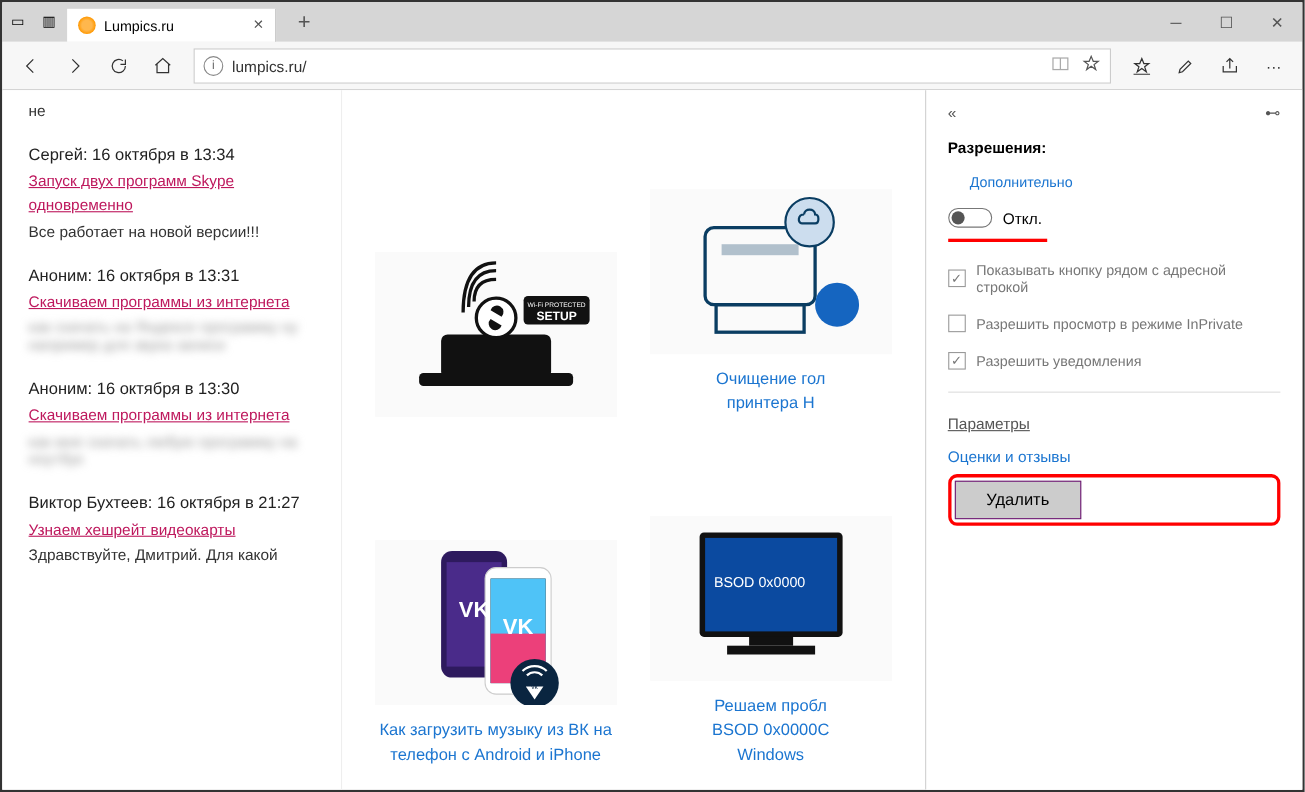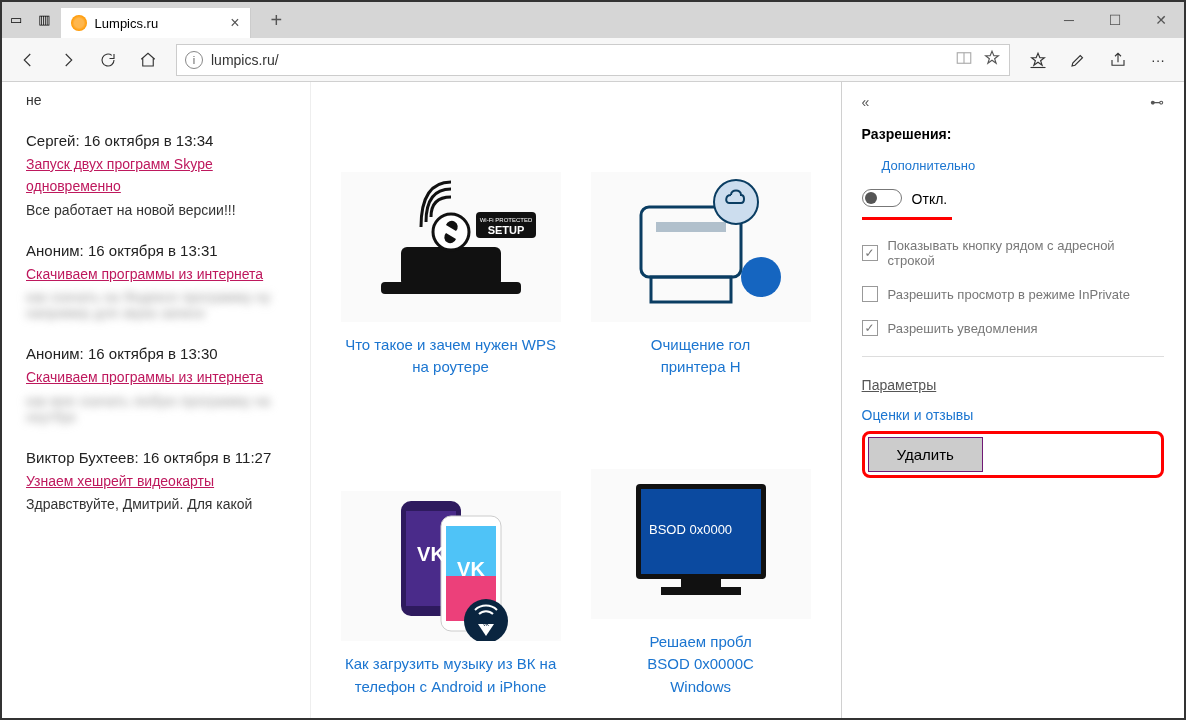--- a/index.html
+++ b/index.html
@@ -144,42 +144,41 @@
       <div class="blurred">как скачать на Яндексе программу ну например для звука записи</div>
     </div>
 
     <div class="comment">
       <div class="meta"><span class="author">Аноним</span>: <span>16 октября в 13:30</span></div>
       <a class="link">Скачиваем программы из интернета</a>
       <div class="blurred">как мне скачать любую программу на ноутбук</div>
     </div>
 
     <div class="comment">
-      <div class="meta"><span class="author">Виктор Бухтеев</span>: <span>16 октября в 11:27</span></div>
+      <div class="meta"><span class="author">Виктор Бухтеев</span>: <span>16 октября в 21:27</span></div>
       <a class="link">Узнаем хешрейт видеокарты</a>
       <div class="text">Здравствуйте, Дмитрий. Для какой</div>
     </div>
   </div>
 
   <div class="articles">
     <div class="article">
       <div class="thumb">
         <svg width="200" height="140" viewBox="0 0 200 140">
           <rect x="50" y="70" width="100" height="40" rx="6" fill="#111"></rect>
           <rect x="30" y="105" width="140" height="12" rx="4" fill="#111"></rect>
           <line x1="100" y1="70" x2="100" y2="40" stroke="#111" stroke-width="3"></line>
           <path d="M80 40 Q80 20 100 20 M75 45 Q75 12 100 12 M70 50 Q70 5 100 5" stroke="#111" fill="none" stroke-width="3"></path>
           <circle cx="100" cy="55" r="18" fill="#fff" stroke="#111" stroke-width="3"></circle>
           <path d="M95 48 a6 6 0 1 1 10 6 M105 62 a6 6 0 1 1 -10 -6" fill="#111"></path>
           <rect x="125" y="35" width="60" height="26" rx="4" fill="#111"></rect>
           <text x="155" y="45" fill="#fff" font-size="6" text-anchor="middle">Wi-Fi PROTECTED</text>
           <text x="155" y="57" fill="#fff" font-size="11" font-weight="bold" text-anchor="middle">SETUP</text>
         </svg>
       </div>
-      <div class="art-title">Что такое и зачем нужен WPS на роутере</div>
     </div>
 
     <div class="article">
       <div class="thumb">
         <svg width="160" height="140" viewBox="0 0 160 140">
           <rect x="20" y="30" width="100" height="70" rx="8" fill="none" stroke="#0a3d62" stroke-width="3"></rect>
           <rect x="35" y="45" width="70" height="10" fill="#0a3d62" opacity="0.3"></rect>
           <rect x="30" y="100" width="80" height="25" fill="none" stroke="#0a3d62" stroke-width="3"></rect>
           <circle cx="115" cy="25" r="22" fill="#cde" stroke="#0a3d62" stroke-width="2"></circle>
           <path d="M110 18 c0 -6 10 -6 10 0 c4 0 4 8 0 8 h-12 c-4 0 -4 -8 2 -8" fill="none" stroke="#0a3d62" stroke-width="2"></path>

